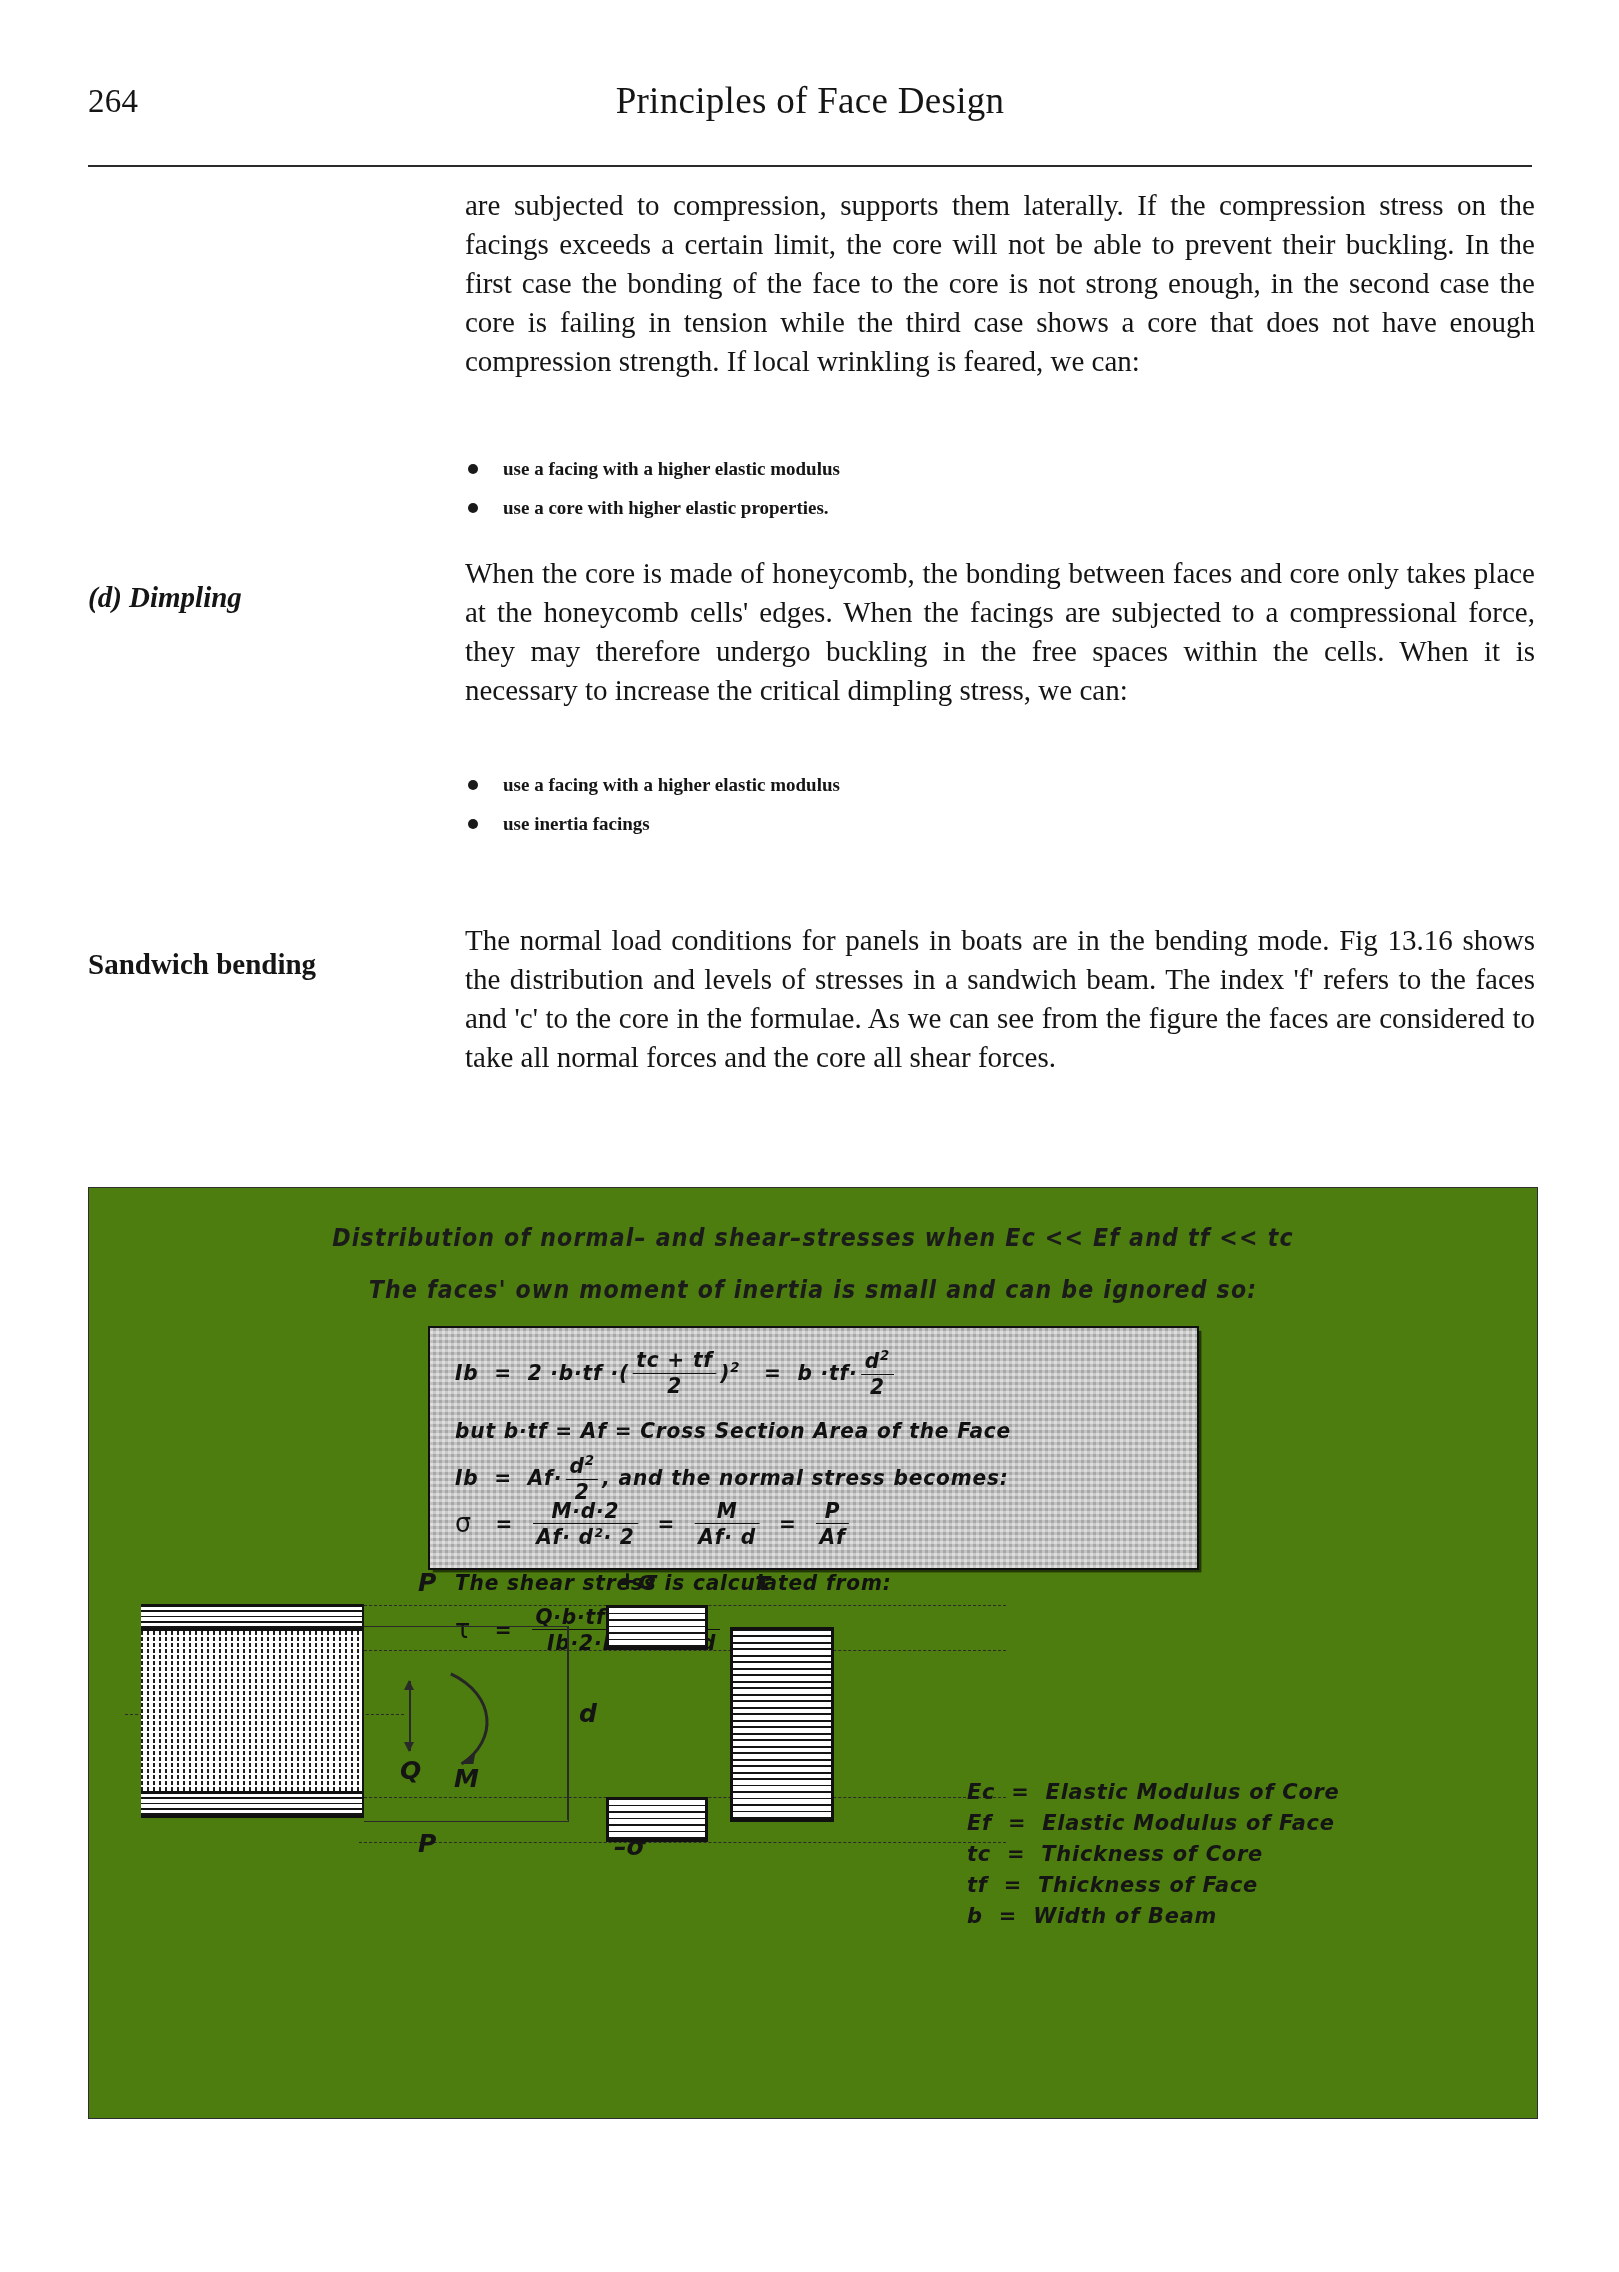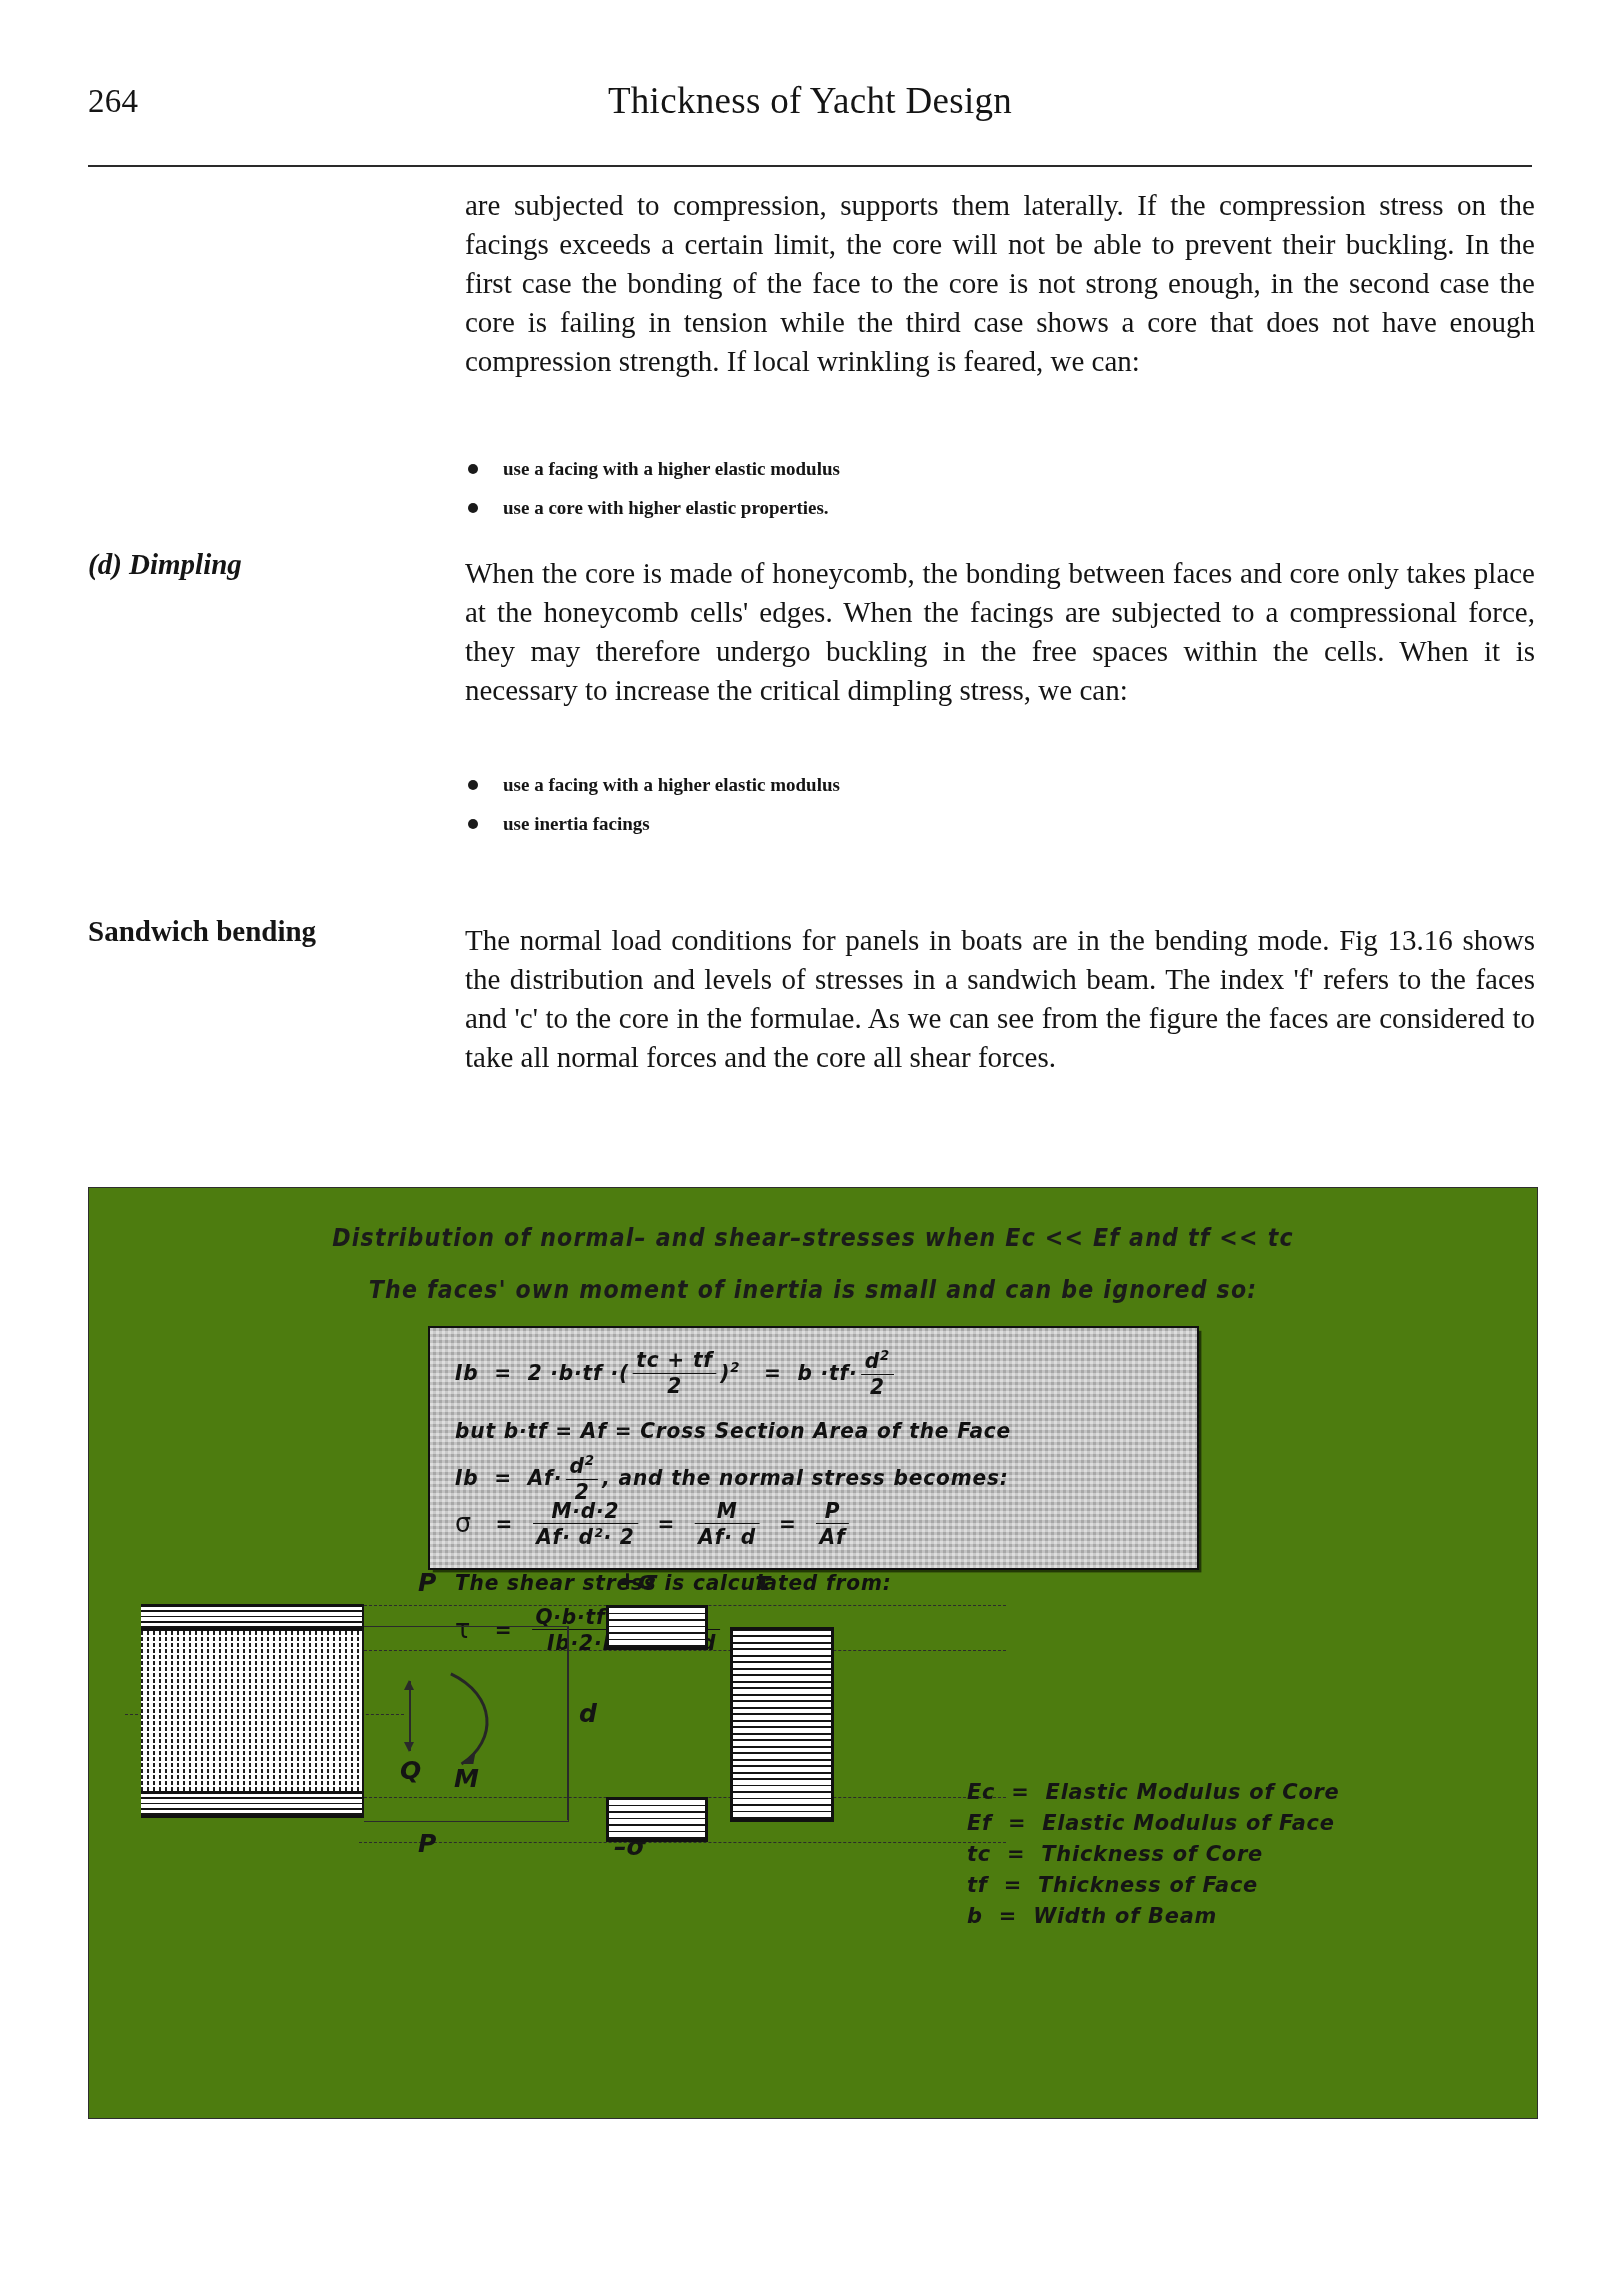--- a/index.html
+++ b/index.html
@@ -20,21 +20,21 @@
 
   
   .col-margin{position:absolute;left:88px;width:344px;}
   .col-main{position:absolute;left:457px;width:1086px;}
 
   .body-p{
     font-size:29px;line-height:39px;text-align:justify;
     text-justify:inter-word;margin:8px;
   }
 
-  .margin-h{font-size:29px;line-height:37px;}
+  .margin-h{font-size:29px;line-height:37px;margin-top:33px;}
   .margin-h.bi{font-style:italic;font-weight:700;}
   .margin-h.b{font-weight:700;}
   .caption{font-size:26px;line-height:34px;}
   .caption .it{font-style:italic;}
 
   ul.blist{list-style:none;margin:0;padding:0;}
   ul.blist li{
     position:relative;padding-left:46px;
     font-size:19px;line-height:39px;font-weight:bold;
   }
@@ -138,21 +138,21 @@
     white-space:pre;
   }
 </style>
 </head>
 <body>
 
 <div class="page">
 
   <div class="hdr">
     <div class="folio">264</div>
-    <div class="bookttl">Thickness of Yacht Design</div>
+    <div class="bookttl">Principles of Face Design</div>
   </div>
   <div class="hdrrule"></div>
 
   <div class="col-main" style="top:178px;">
     <p class="body-p">are subjected to compression, supports them laterally. If the compression stress on the facings exceeds a certain limit, the core will not be able to prevent their buckling. In the first case the bonding of the face to the core is not strong enough, in the second case the core is failing in tension while the third case shows a core that does not have enough compression strength. If local wrinkling is feared, we can:</p>
   </div>
 
   <div class="col-main" style="top:449px;">
     <ul class="blist">
       <li><span class="dot"></span><span>use a facing with a higher elastic modulus</span></li>

